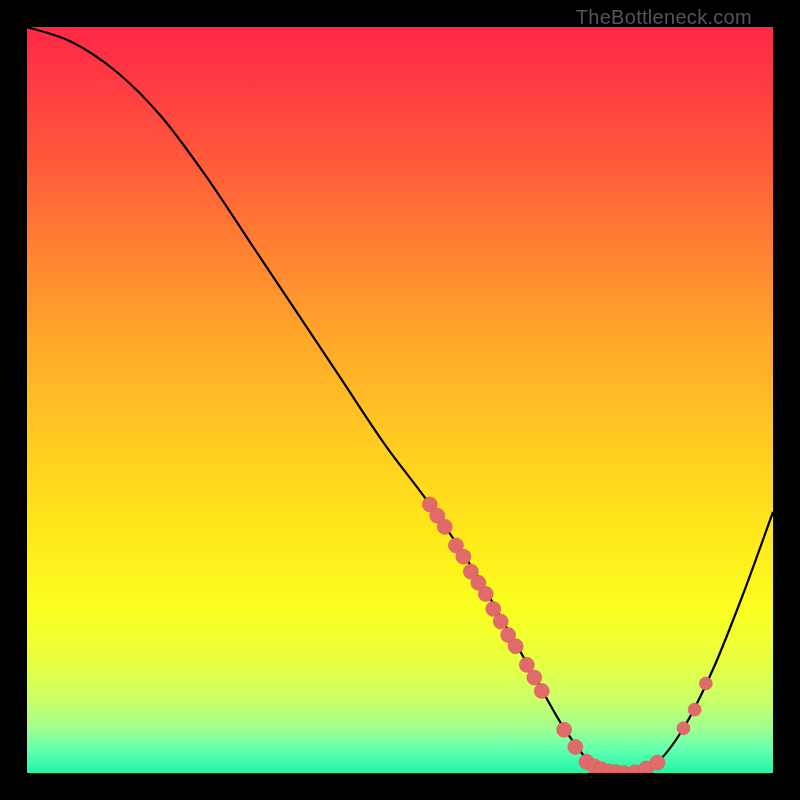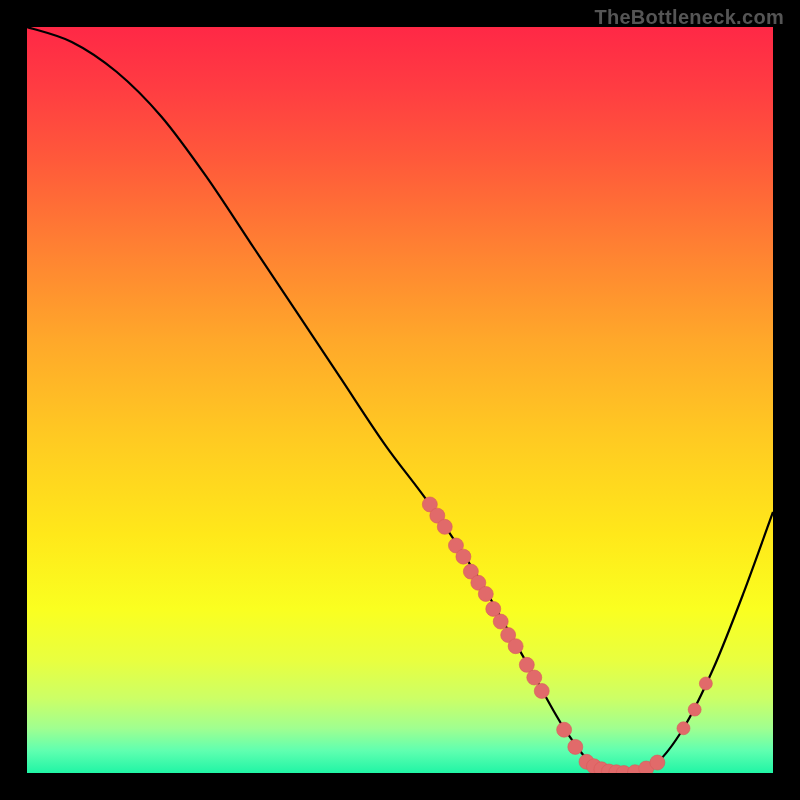--- a/index.html
+++ b/index.html
@@ -33,24 +33,24 @@
       #e8ff40 85%,
       #ccff66 90%,
       #a0ff90 94%,
       #60ffb0 97%,
       #20f5a5 100%
     );
   }
   .watermark {
     position: absolute;
     top: 6px;
-    right: 16px;
+    right: 48px;
     color: #555555;
     font-size: 20px;
-    font-weight: 700;
+    font-weight: 400;
     letter-spacing: 0.3px;
   }
   svg.curve {
     position: absolute;
     inset: 0;
     width: 100%;
     height: 100%;
   }
 </style>
 </head>

